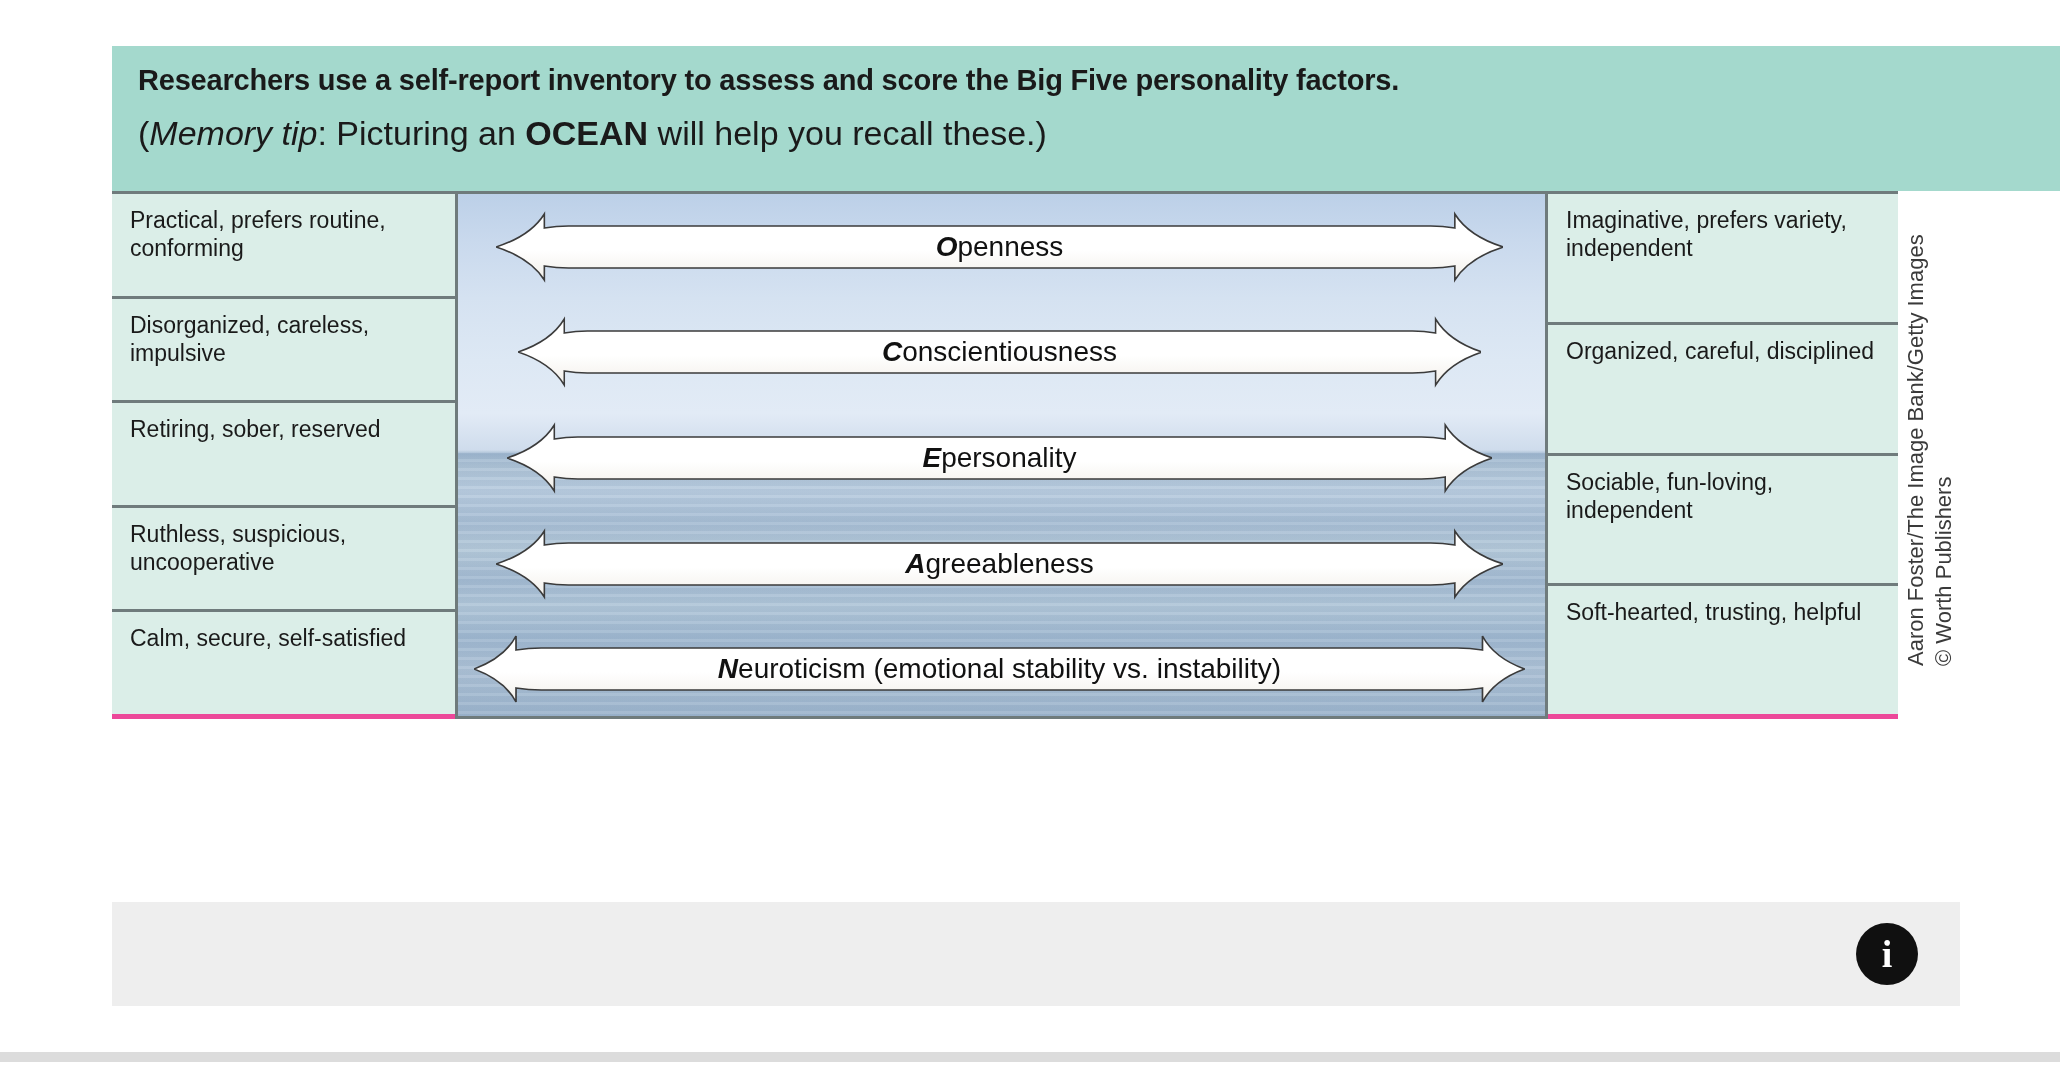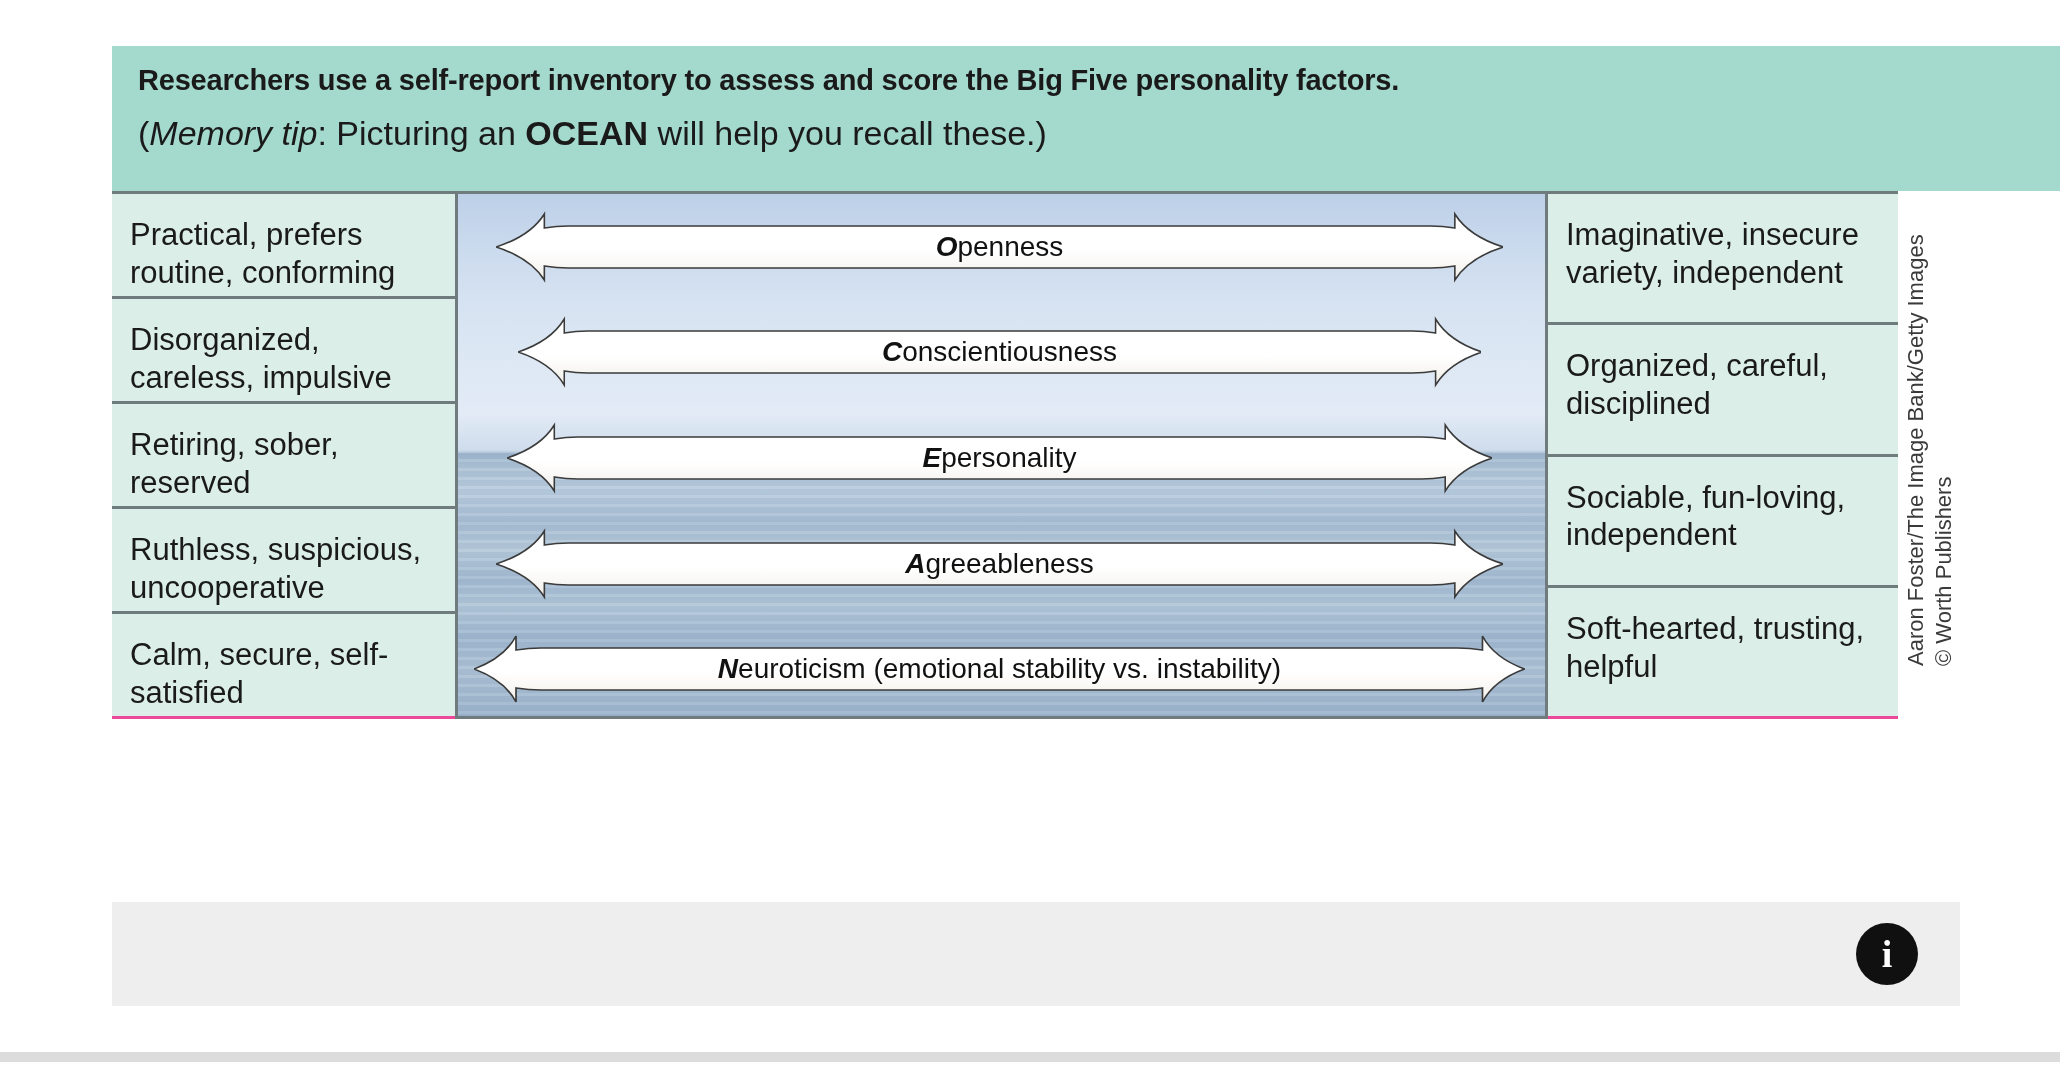--- a/index.html
+++ b/index.html
@@ -81,29 +81,29 @@
     border-top: 3px solid #6f7b7c;
     border-left: 3px solid #6f7b7c;
     border-right: 3px solid #6f7b7c;
     border-bottom: 3px solid #6f7b7c;
   }
 
   .trait-cell {
     flex: 1 1 0;
     background: #dbeee8;
     box-sizing: border-box;
-    padding: 22px 18px 0 18px;
-    font-size: 31px;
+    padding: 12px 18px 0 18px;
+    font-size: 23px;
     line-height: 1.22;
     color: #1a1a1a;
     border-bottom: 3px solid #6f7b7c;
     display: flex;
     align-items: flex-start;
   }
-  .trait-cell:last-child { border-bottom: 3px solid #ec4899; }
+  .trait-cell:last-child { border-bottom: 5px solid #ec4899; }
 
   
   #ocean {
     position: absolute;
     inset: 0;
     background:
       linear-gradient(to bottom,
         #bcd0e8 0%,
         #c9d9ed 9%,
         #d5e2f1 20%,
@@ -301,21 +301,21 @@
         <div class="arrow-wrap" style="width:97%;">
           <svg viewBox="0 0 1000 74" preserveAspectRatio="none">
             <path d="M 0,37 C 18,30 32,20 40,4 L 40,18 Q 52,16 64,16 L 936,16 Q 948,16 960,18 L 960,4 C 968,20 982,30 1000,37 C 982,44 968,54 960,70 L 960,56 Q 948,58 936,58 L 64,58 Q 52,58 40,56 L 40,70 C 32,54 18,44 0,37 Z" fill="url(#gradA)" stroke="#3b3b3b" stroke-width="1.6"></path>
           </svg>
           <div class="arrow-label"><span class="cap">N</span><span>euroticism (emotional stability vs. instability)</span></div>
         </div>
       </div>
     </div>
 
     <div class="col-right">
-      <div class="trait-cell">Imaginative, insecure variety, independent</div>
+      <div class="trait-cell">Imaginative, prefers variety, independent</div>
       <div class="trait-cell">Organized, careful, disciplined</div>
       <div class="trait-cell">Sociable, fun-loving, independent</div>
       <div class="trait-cell">Soft-hearted, trusting, helpful</div>
     </div>
 
   </div>
 </div>
 
 <div id="credit">
   <div class="credit-line" id="credit-line-1">Aaron Foster/The Image Bank/Getty Images</div>

